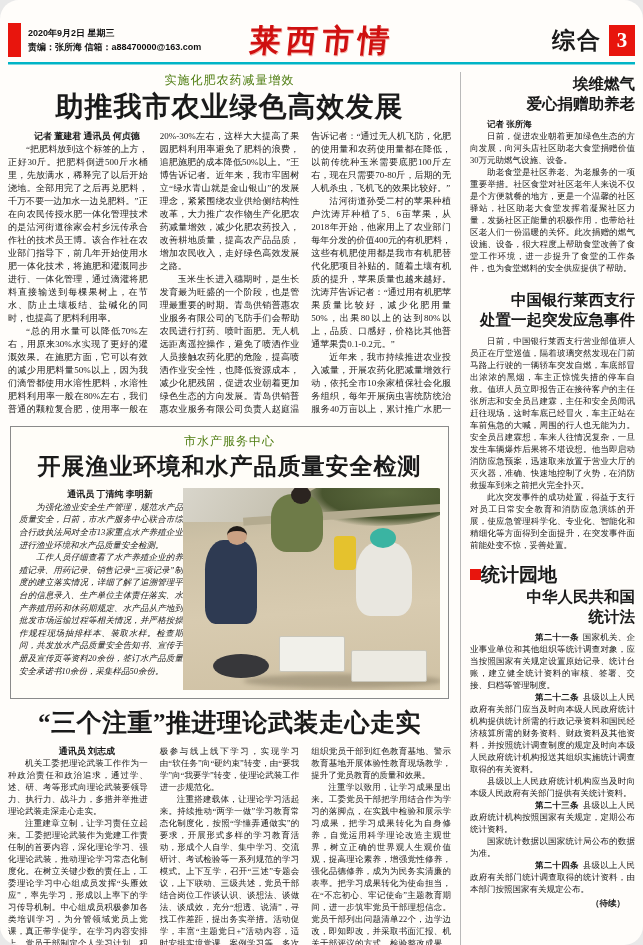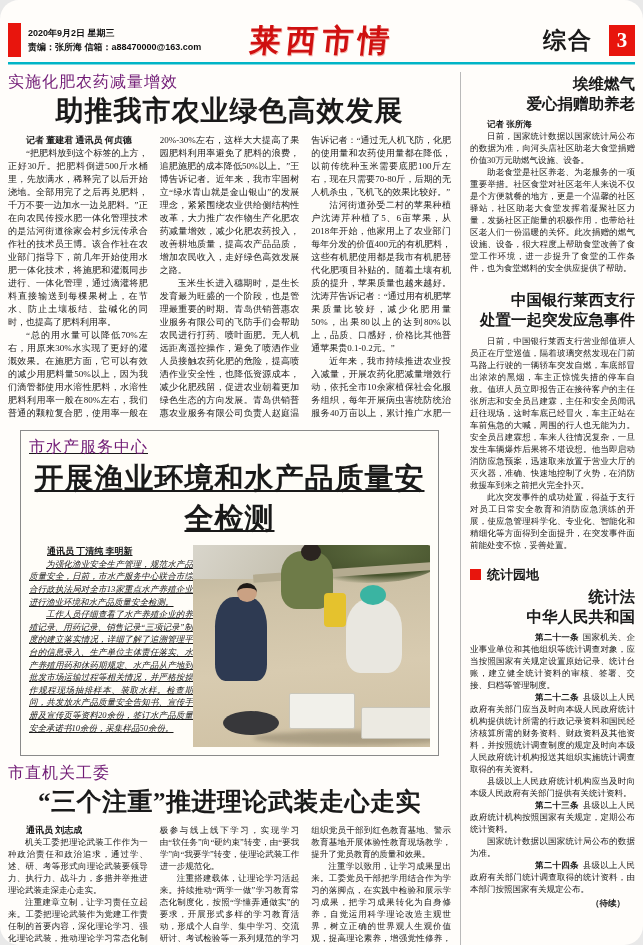--- a/index.html
+++ b/index.html
@@ -12,43 +12,43 @@
   }
   
   .hdr { display:flex; align-items:center; height:40px; position:relative; }
   .hdr-redbar { width:13px; height:34px; background:#e8150d; margin-right:7px; flex:0 0 auto; }
   .hdr-date { font-size:9px; line-height:1.6; font-weight:bold; font-family:"Liberation Sans",sans-serif; color:#111; }
   .masthead {
     position:absolute; left:50%; top:0; transform:translateX(-50%) skewX(-6deg);
     color:#cf1010; font-size:31px; font-weight:bold; letter-spacing:5px;
     font-family:"DejaVu Serif",serif; text-shadow:1px 1px 0 #f5b1a8;
   }
-  .hdr-right { margin-left:auto; display:flex; align-items:flex-end; gap:16px; }
+  .hdr-right { margin-left:auto; display:flex; align-items:flex-end; gap:7px; }
   .hdr-section { font-size:23px; font-weight:900; font-family:"Liberation Sans",sans-serif; letter-spacing:2px; }
   .hdr-pagenum {
     width:26px; height:31px; background:#e8150d; color:#fff; font-size:21px; font-weight:bold;
     display:flex; align-items:center; justify-content:center; font-family:"Liberation Serif",serif;
   }
   .hdr-rule { height:0; border-top:2px solid #00b4c6; border-bottom:1px solid #7fd9e0; margin-top:2px; }
   
   .main { display:flex; margin-top:7px; height:884px; }
   .zone-left { width:452px; flex:0 0 auto; padding-right:9px; }
   .zone-right { flex:1; border-left:1px solid #b9b9b9; padding-left:9px; overflow:hidden; }
   
-  .kicker { font-size:16px; color:#701a75; letter-spacing:1px; }
+  .kicker { text-align:center; font-size:12px; color:#4d7c0f; letter-spacing:1px; }
   .headline1 { text-align:center; font-size:28px; font-weight:900; letter-spacing:1px; line-height:1.15; margin:2px 0 7px; }
-  .headline2 { text-align:center; font-size:29px; font-weight:900; letter-spacing:1px; margin:1px 0 6px; }
+  .headline2 { text-align:center; font-size:23px; font-weight:900; letter-spacing:1px; margin:1px 0 6px; }
   .headline3 { text-align:center; font-size:25px; font-weight:900; letter-spacing:0.5px; margin:1px 0 6px; }
-  .byline { font-size:9px; font-weight:bold; text-align:left; margin-bottom:3px; }
+  .byline { font-size:9px; font-weight:bold; text-align:center; margin-bottom:3px; }
   .cols3 { column-count:3; column-gap:12px; column-fill:auto; text-align:justify; overflow:hidden; }
   .cols-farm { height:288px; font-size:9px; line-height:13px; }
   .cols-theory { height:206px; font-size:8.5px; line-height:12px; }
   .cols3 p, .boxtext p, .rcol p { text-indent:2em; margin:0; }
   
-  .midbox { border:1px solid #8a8a8a; margin:8px 12px 7px; padding:6px 8px 8px; background:#fffdf8;text-decoration:underline; }
+  .midbox { border:1px solid #8a8a8a; margin:8px 2px 7px; padding:6px 8px 8px; background:#fffdf8; }
   .midbox-content { display:flex; gap:0; margin-top:4px; }
   .boxtext {
     width:164px; flex:0 0 auto; font-size:8.5px; line-height:12.6px; text-align:justify;
     font-style:italic; overflow:hidden; height:202px;
   }
   .boxtext .byline { font-style:normal; }
   
   .photo { position:relative; flex:1; height:202px; overflow:hidden;
     background:linear-gradient(175deg,#b9b29a 0%,#cec2a7 25%,#d8cbb0 60%,#cfc1a4 100%); }
   .ph { position:absolute; }
@@ -64,21 +64,21 @@
   .ph-bag-yellow { right:84px; top:48px; width:22px; height:34px; background:#e5c22d; border-radius:4px; }
   .ph-foam-1 { left:96px; bottom:18px; width:66px; height:36px; background:#f1f0ea; border:1px solid #c9c6ba; border-radius:2px; }
   .ph-foam-2 { left:168px; bottom:8px; width:76px; height:32px; background:#eceae2; border:1px solid #c9c6ba; border-radius:2px; }
   .ph-basin { left:30px; bottom:12px; width:56px; height:24px; background:#37373a; border-radius:50%; }
   .ph-shadow { left:60px; bottom:2px; width:200px; height:14px; background:rgba(60,50,30,.25); border-radius:50%; filter:blur(2px); }
   
   .rcol { font-size:8.5px; line-height:12px; text-align:justify; }
   .rtitle { text-align:right; font-weight:900; font-size:15.5px; line-height:1.3; margin:2px 0 4px; }
   .rbyline { font-size:8.5px; font-weight:bold; text-indent:2em; margin:3px 0 2px; }
   .rgap { height:14px; }
-  .stats-label { display:flex; align-items:center; gap:6px; font-weight:900; font-size:13px;
+  .stats-label { display:flex; align-items:center; font-weight:900; font-size:19px;
     font-family:"Liberation Sans",sans-serif; margin:4px 0 6px; }
   .red-square { width:11px; height:11px; background:#e8150d; flex:0 0 auto; }
   .law p { margin:0; }
   .law .lead { font-weight:900; margin-right:4px;margin-left:48px; }
   .law-footer { text-align:right; font-weight:bold; padding-right:10px; margin-top:2px; }
 </style>
 </head>
 <body>
 
 <div class="page">
@@ -136,41 +136,40 @@
             <div class="ph ph-bag-yellow"></div>
             <div class="ph ph-shadow"></div>
             <div class="ph ph-basin"></div>
             <div class="ph ph-foam-1"></div>
             <div class="ph ph-foam-2"></div>
           </div>
         </div>
       </div>
 
       <div>
-        <div class="kicker">市直机关工委</div>
         <div class="headline3">“三个注重”推进理论武装走心走实</div>
         <div class="cols3 cols-theory">
           <p class="byline">通讯员 刘志成</p>
           <p>机关工委把理论武装工作作为一种政治责任和政治追求，通过学、述、研、考等形式向理论武装要领导力、执行力、战斗力，多措并举推进理论武装走深走心走实。</p>
           <p>注重建章立制，让学习责任立起来。工委把理论武装作为党建工作责任制的首要内容，深化理论学习、强化理论武装，推动理论学习常态化制度化。在树立关键少数的责任上，工委理论学习中心组成员发挥“头雁效应”，率先学习，形成以上率下的学习传导机制。中心组成员积极参加各类培训学习，为分管领域党员上党课，真正带学促学。在学习内容安排上，党员干部制定个人学习计划，积极参与线上线下学习，实现学习由“软任务”向“硬约束”转变，由“要我学”向“我要学”转变，使理论武装工作进一步规范化。</p>
           <p>注重搭建载体，让理论学习活起来。持续推动“两学一做”学习教育常态化制度化，按照“学懂弄通做实”的要求，开展形式多样的学习教育活动，形成个人自学、集中学习、交流研讨、考试检验等一系列规范的学习模式。上下互学，召开“三述”专题会议，上下联动、三级共述，党员干部结合岗位工作谈认识、谈想法、谈做法、谈成效，充分“想透、说清”，寻找工作差距，提出务实举措。活动促学，丰富“主题党日+”活动内容，适时安排实境党课、案例学习等，多次组织党员干部到红色教育基地、警示教育基地开展体验性教育现场教学，提升了党员教育的质量和效果。</p>
           <p>注重学以致用，让学习成果显出来。工委党员干部把学用结合作为学习的落脚点，在实践中检验和展示学习成果，把学习成果转化为自身修养，自觉运用科学理论改造主观世界，树立正确的世界观人生观价值观，提高理论素养，增强党性修养，强化品德修养，成为为民务实清廉的表率。把学习成果转化为使命担当，在“不忘初心、牢记使命”主题教育期间，进一步筑牢党员干部理想信念。党员干部列出问题清单22个，边学边改，即知即改，并采取书面汇报、机关干部评议的方式，检验整改成果。制定党风廉政建设责任制意见，“一岗双责”落到实处，切实增强履行“一岗双责”的思想自觉和行动自觉，做到守土有责、守土尽责。</p>
         </div>
       </div>
     </div>
 
     <div class="zone-right rcol">
 
       <div>
         <div class="rtitle">
           <div>埃维燃气</div>
           <div>爱心捐赠助养老</div>
         </div>
         <p class="rbyline">记者 张所海</p>
-        <p>日前，国家统计数据以国家统计局公布的数据为准，向河头店社区助老大食堂捐赠价值30万元助燃气设施、设备。</p>
+        <p>日前，促进农业朝着更加绿色生态的方向发展，向河头店社区助老大食堂捐赠价值30万元助燃气设施、设备。</p>
         <p>助老食堂是社区养老、为老服务的一项重要举措。社区食堂对社区老年人来说不仅是个方便就餐的地方，更是一个温馨的社区驿站，社区助老大食堂发挥着凝聚社区力量，发扬社区正能量的积极作用，也带给社区老人们一份温暖的关怀。此次捐赠的燃气设施、设备，很大程度上帮助食堂改善了食堂工作环境，进一步提升了食堂的工作条件，也为食堂燃料的安全供应提供了帮助。</p>
       </div>
 
       <div class="rgap"></div>
 
       <div>
         <div class="rtitle">
           <div>中国银行莱西支行</div>
           <div>处置一起突发应急事件</div>
         </div>
@@ -179,22 +178,22 @@
       </div>
 
       <div class="rgap"></div>
 
       <div class="law">
         <div class="stats-label">
           <span class="red-square"></span>
           <span>统计园地</span>
         </div>
         <div class="rtitle">
+          <div>中华人民共和国</div>
           <div>统计法</div>
-          <div>中华人民共和国</div>
         </div>
         <p><span class="lead">第二十一条</span><span>国家机关、企业事业单位和其他组织等统计调查对象，应当按照国家有关规定设置原始记录、统计台账，建立健全统计资料的审核、签署、交接、归档等管理制度。</span></p>
         <p><span class="lead">第二十二条</span><span>县级以上人民政府有关部门应当及时向本级人民政府统计机构提供统计所需的行政记录资料和国民经济核算所需的财务资料、财政资料及其他资料，并按照统计调查制度的规定及时向本级人民政府统计机构报送其组织实施统计调查取得的有关资料。</span></p>
         <p><span>县级以上人民政府统计机构应当及时向本级人民政府有关部门提供有关统计资料。</span></p>
         <p><span class="lead">第二十三条</span><span>县级以上人民政府统计机构按照国家有关规定，定期公布统计资料。</span></p>
         <p><span>国家统计数据以国家统计局公布的数据为准。</span></p>
         <p><span class="lead">第二十四条</span><span>县级以上人民政府有关部门统计调查取得的统计资料，由本部门按照国家有关规定公布。</span></p>
         <div class="law-footer">（待续）</div>
       </div>
 

